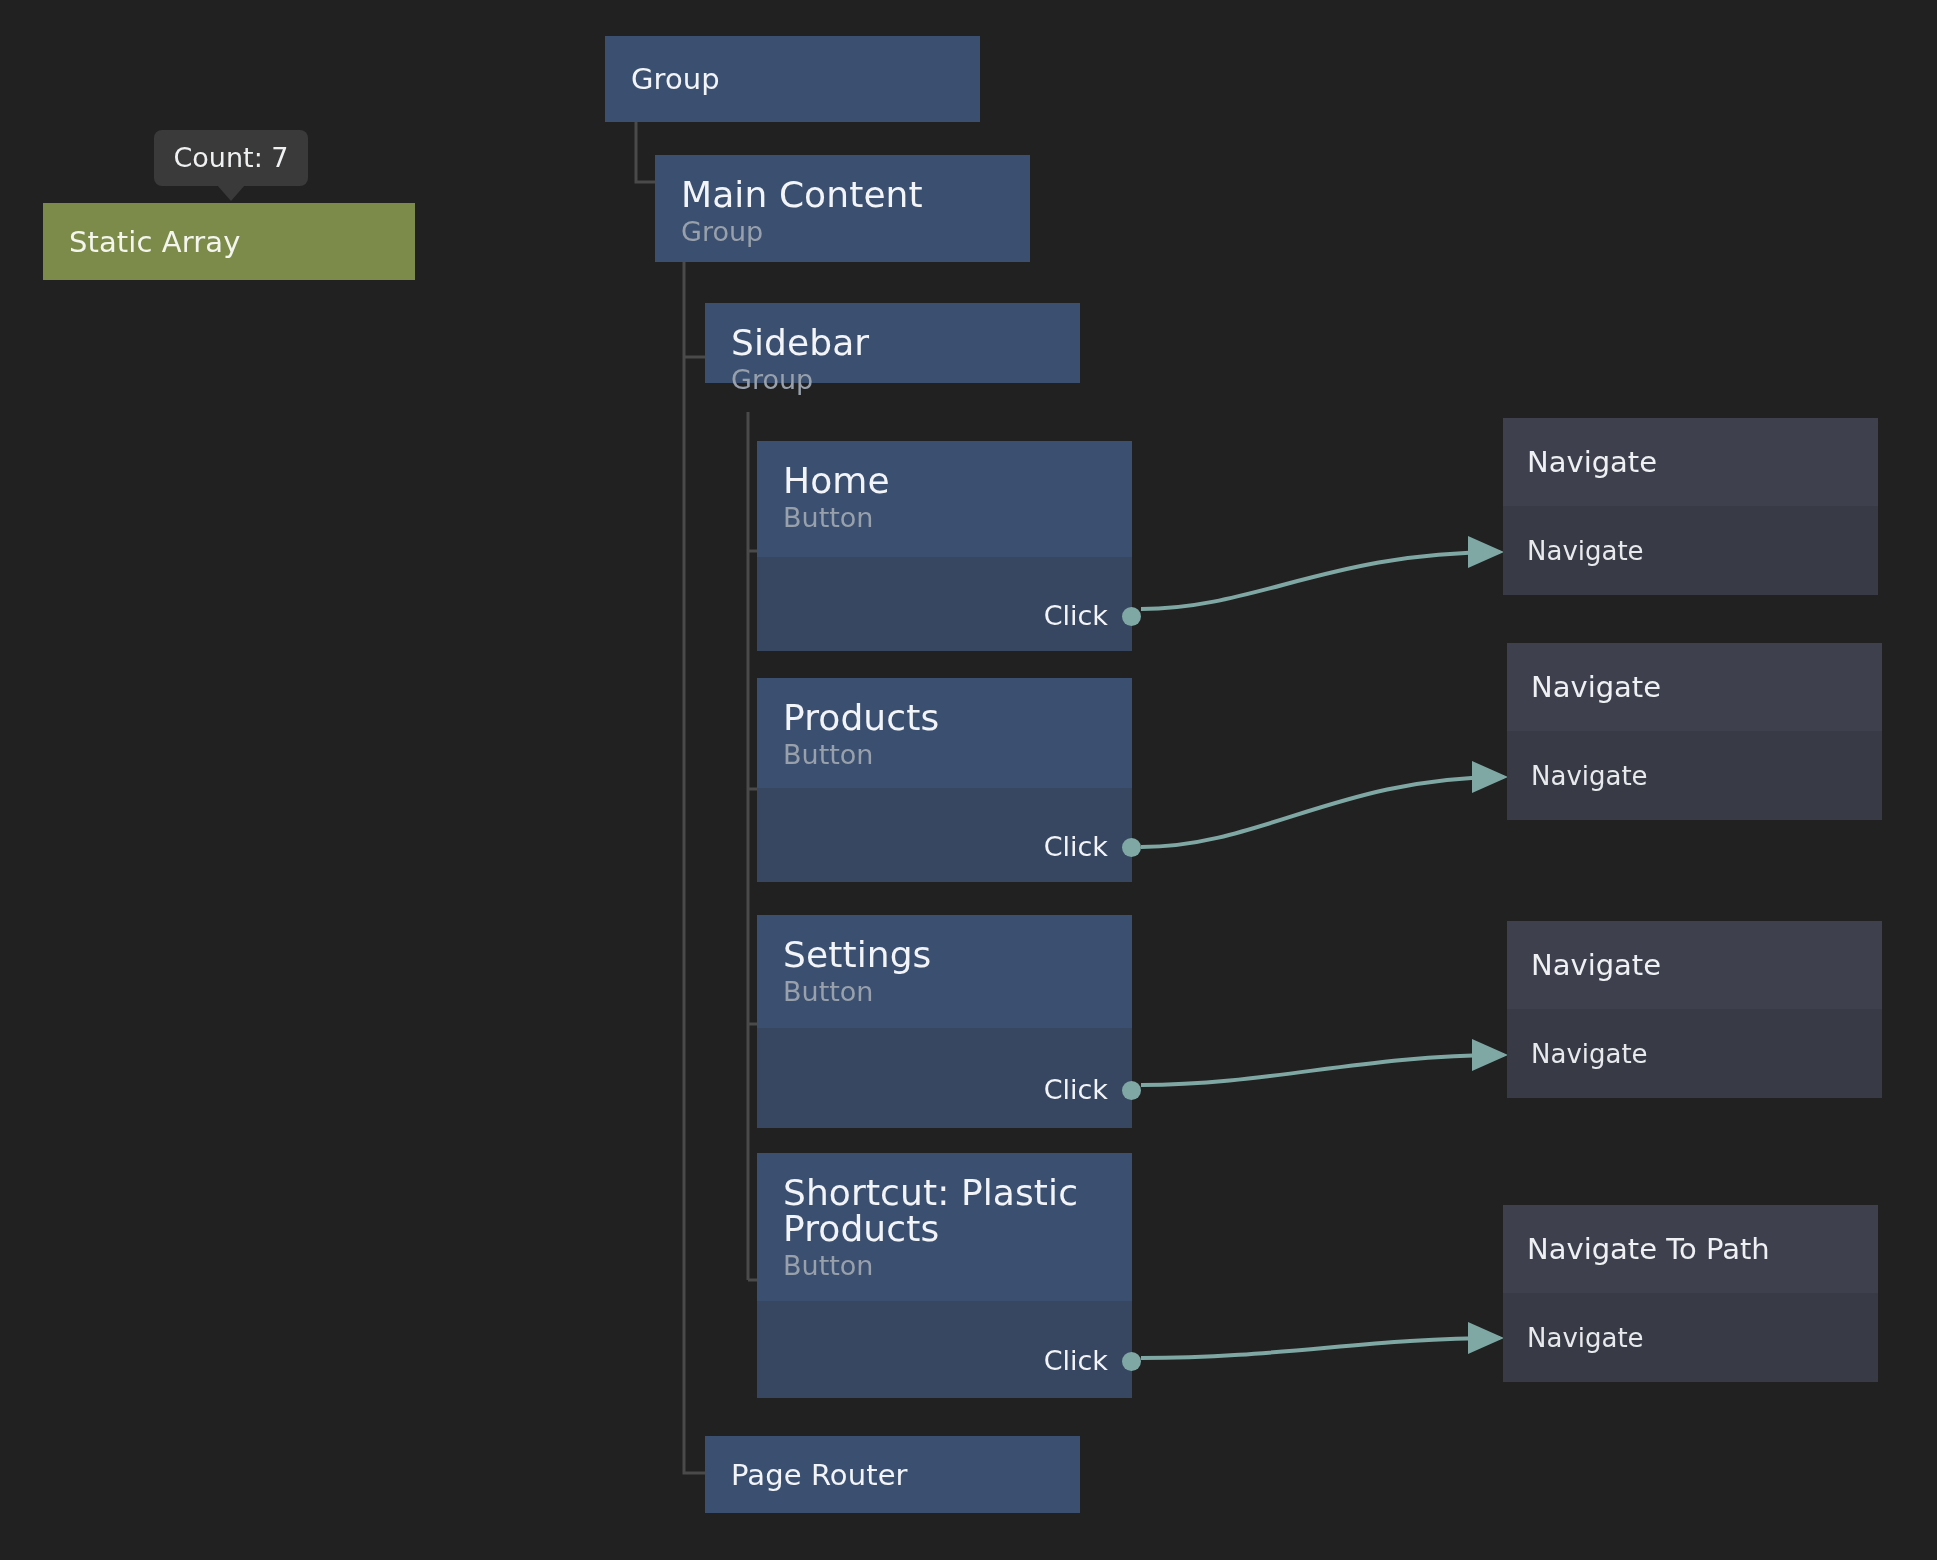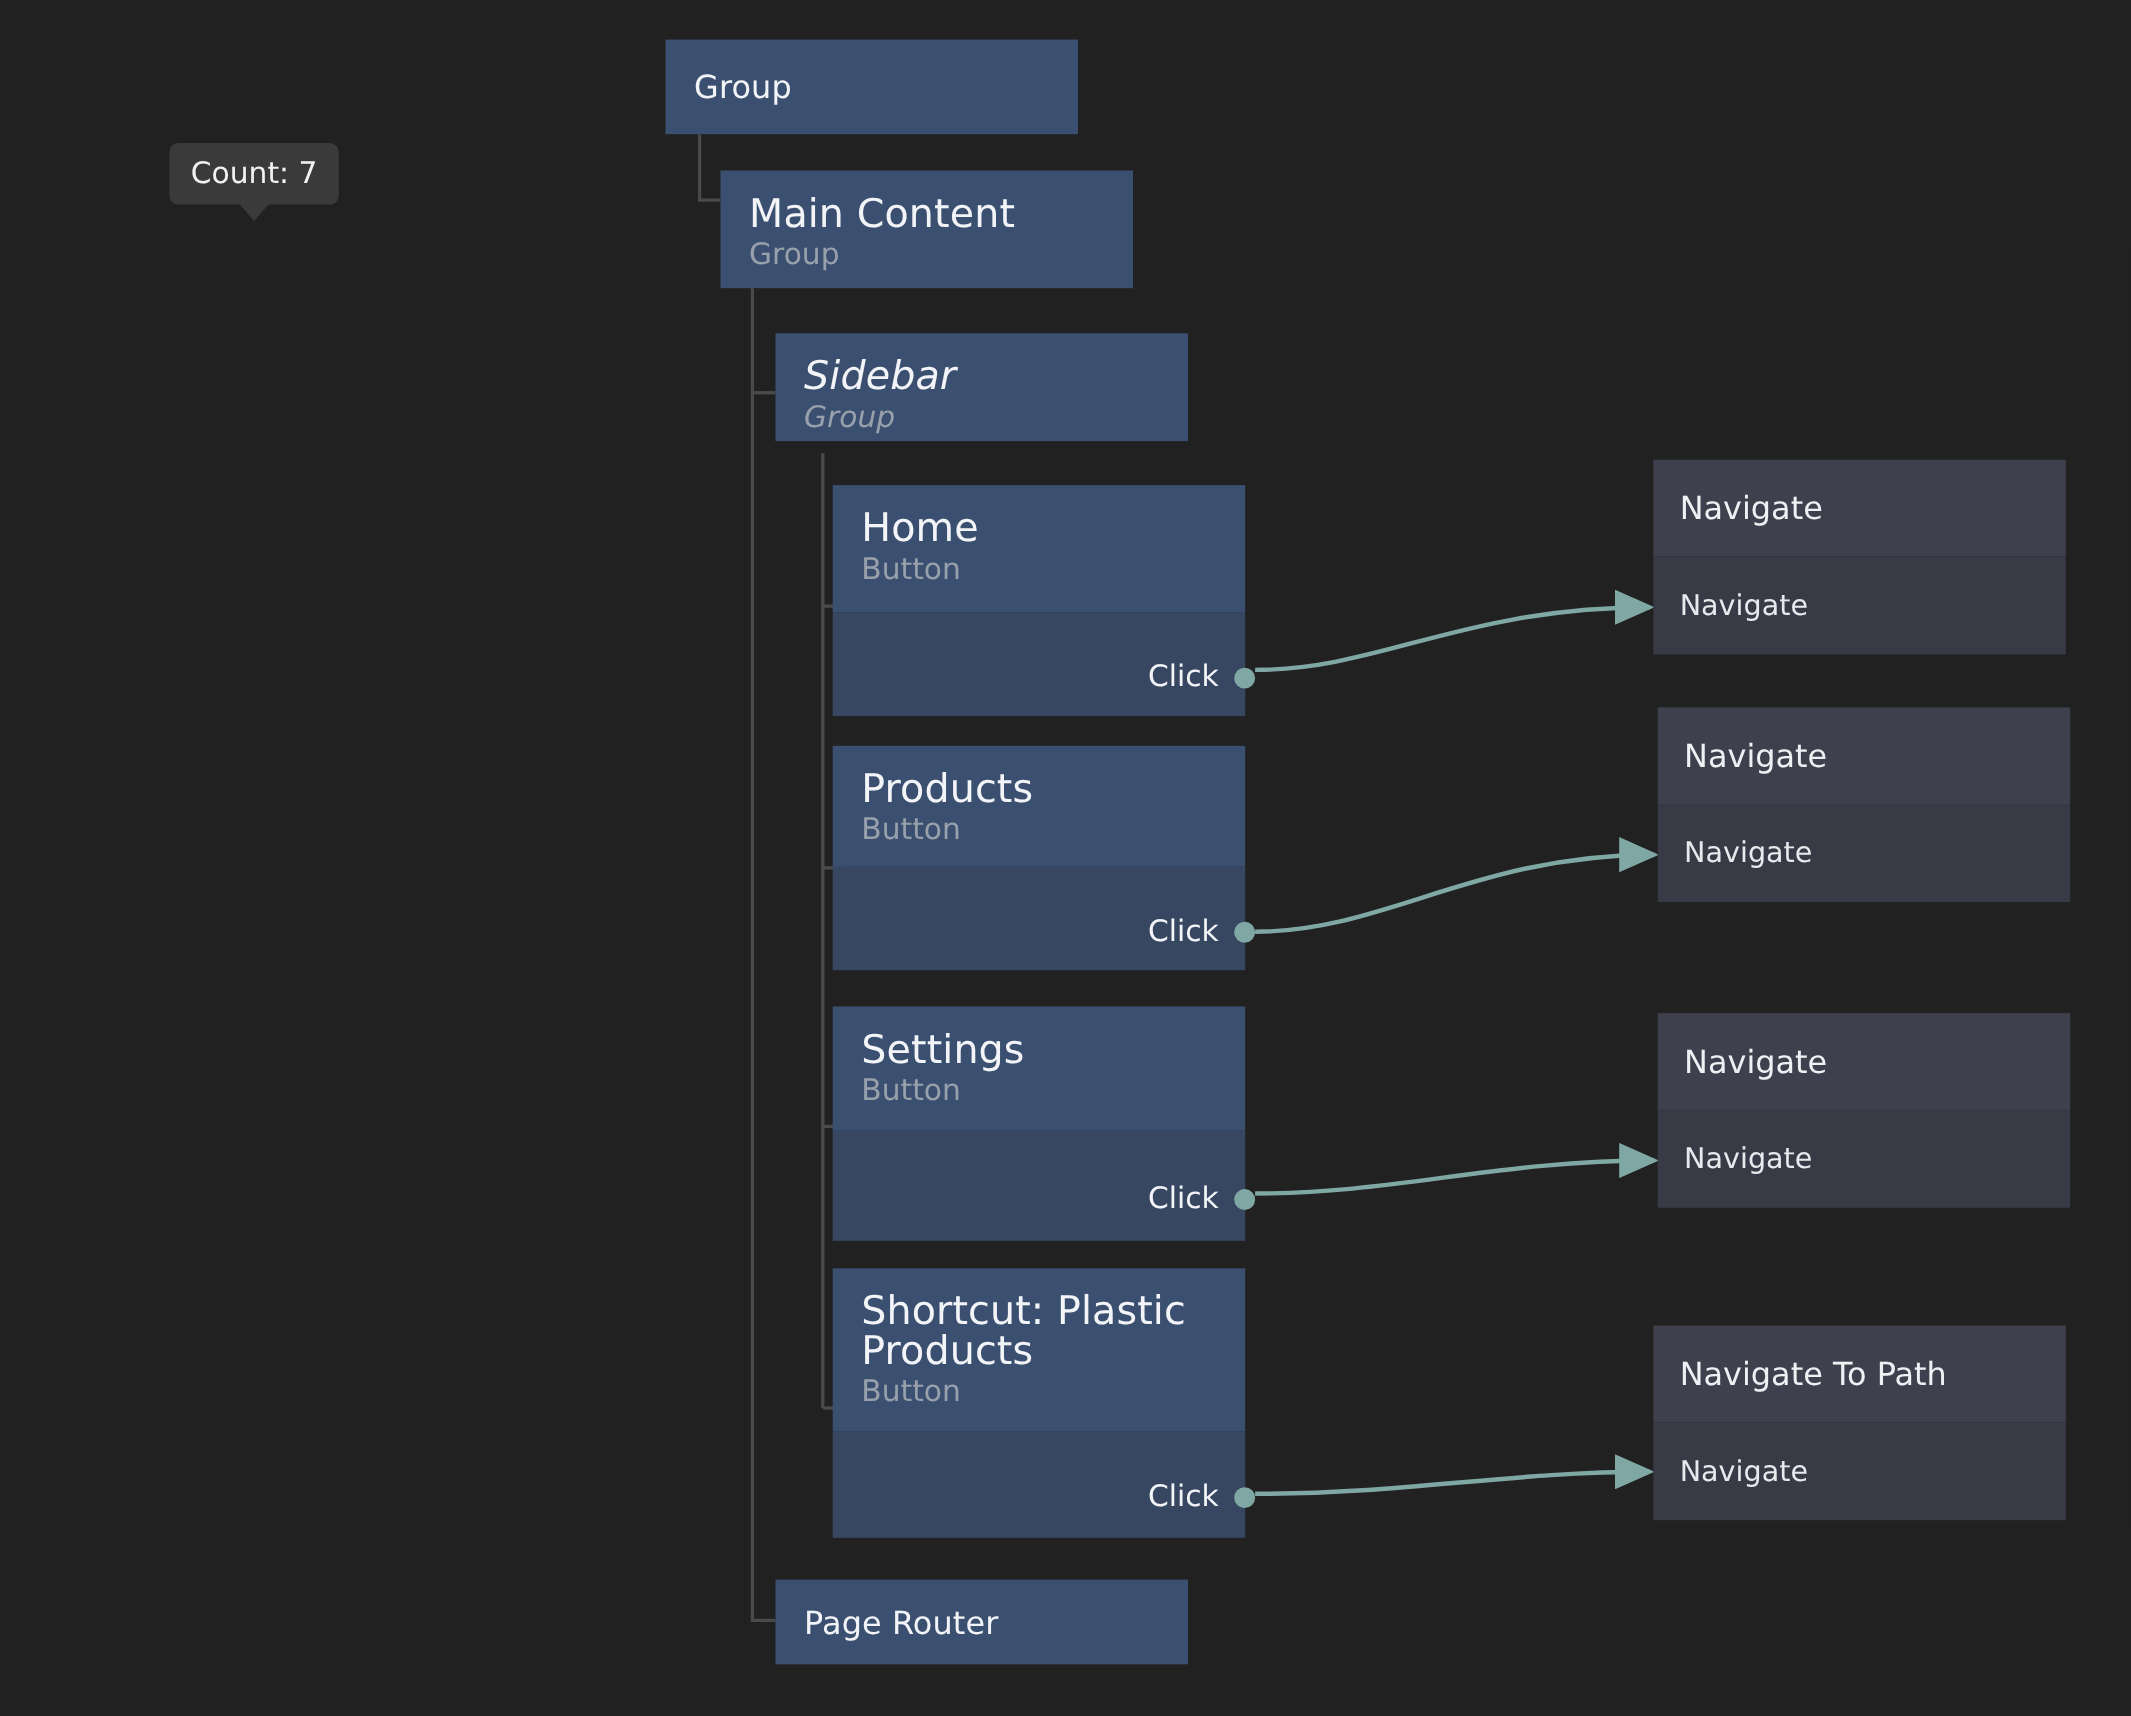--- a/index.html
+++ b/index.html
@@ -199,34 +199,37 @@
       <path d="M1141,1085 C1270,1085 1360,1055 1504,1055" marker-end="url(#arrowhead)"></path>
       <path d="M1141,1358 C1280,1358 1370,1338 1500,1338" marker-end="url(#arrowhead)"></path>
     </g>
   </svg>
 
   <div class="tooltip" style="left:154px; top:130px; width:154px; height:50px;">
     <span class="tooltip-text">Count: 7</span>
     <span class="tooltip-arrow"></span>
   </div>
 
+  <div class="node node-green" style="left:43px; top:203px; width:372px; height:77px;">
+    <span class="ntitle">Static Array</span>
+  </div>
 
   <div class="node node-simple" style="left:605px; top:36px; width:375px; height:86px;">
     <span class="ntitle">Group</span>
   </div>
 
   <div class="node node-blue" style="left:655px; top:155px; width:375px; height:107px;">
     <div class="nhead" style="height:107px;">
       <div class="ntitle">Main Content</div>
       <div class="nsub">Group</div>
     </div>
   </div>
 
   <div class="node node-blue" style="left:705px; top:303px; width:375px; height:107px;">
-    <div class="nhead" style="height:98px;font-style:italic;">
+    <div class="nhead" style="height:80px;">
       <div class="ntitle">Sidebar</div>
       <div class="nsub">Group</div>
     </div>
   </div>
 
   <div class="node node-blue" style="left:757px; top:441px; width:375px; height:204px;">
     <div class="nhead" style="height:116px;">
       <div class="ntitle">Home</div>
       <div class="nsub">Button</div>
     </div>

